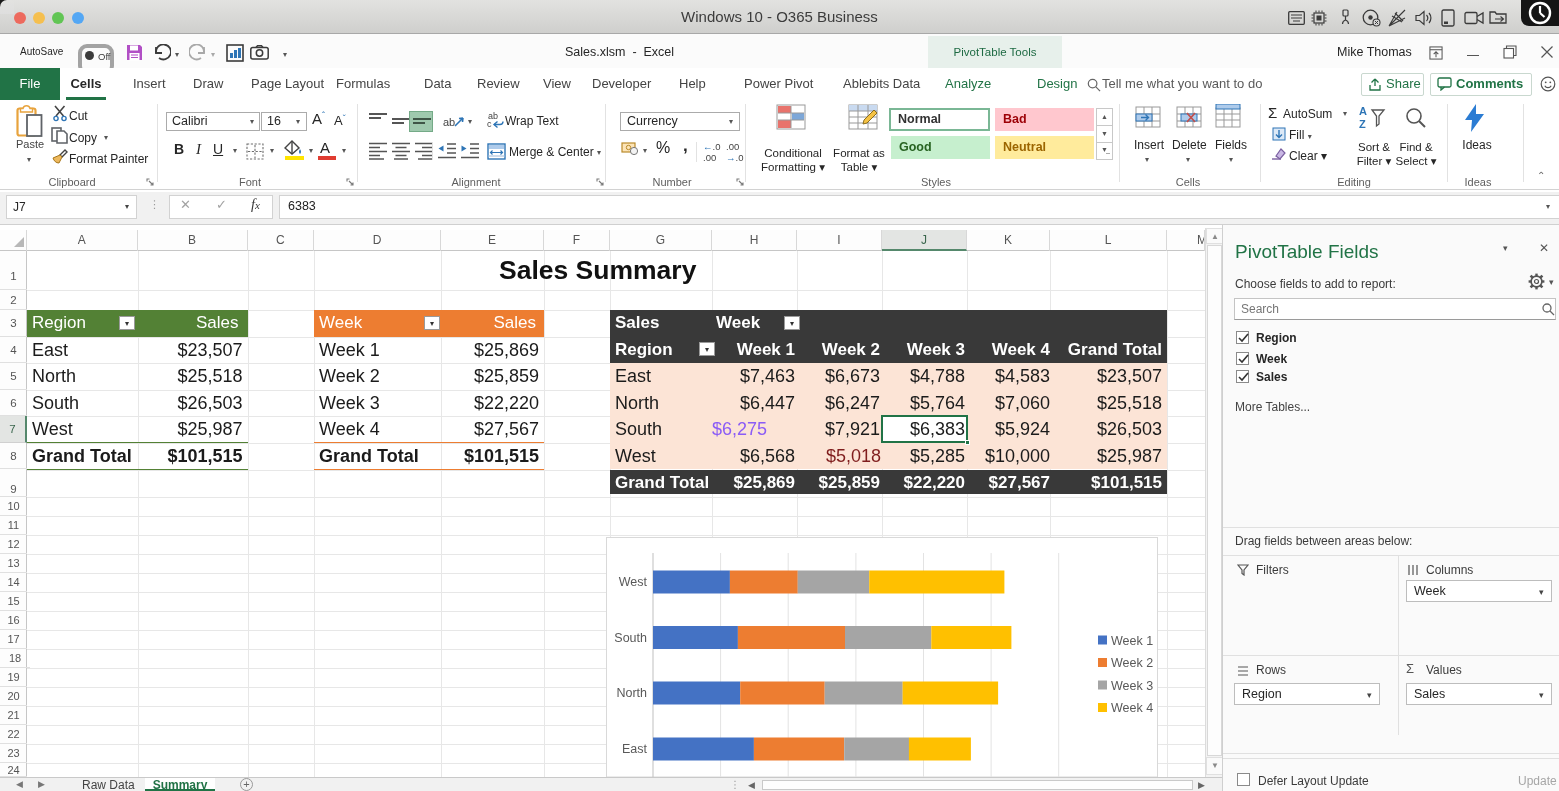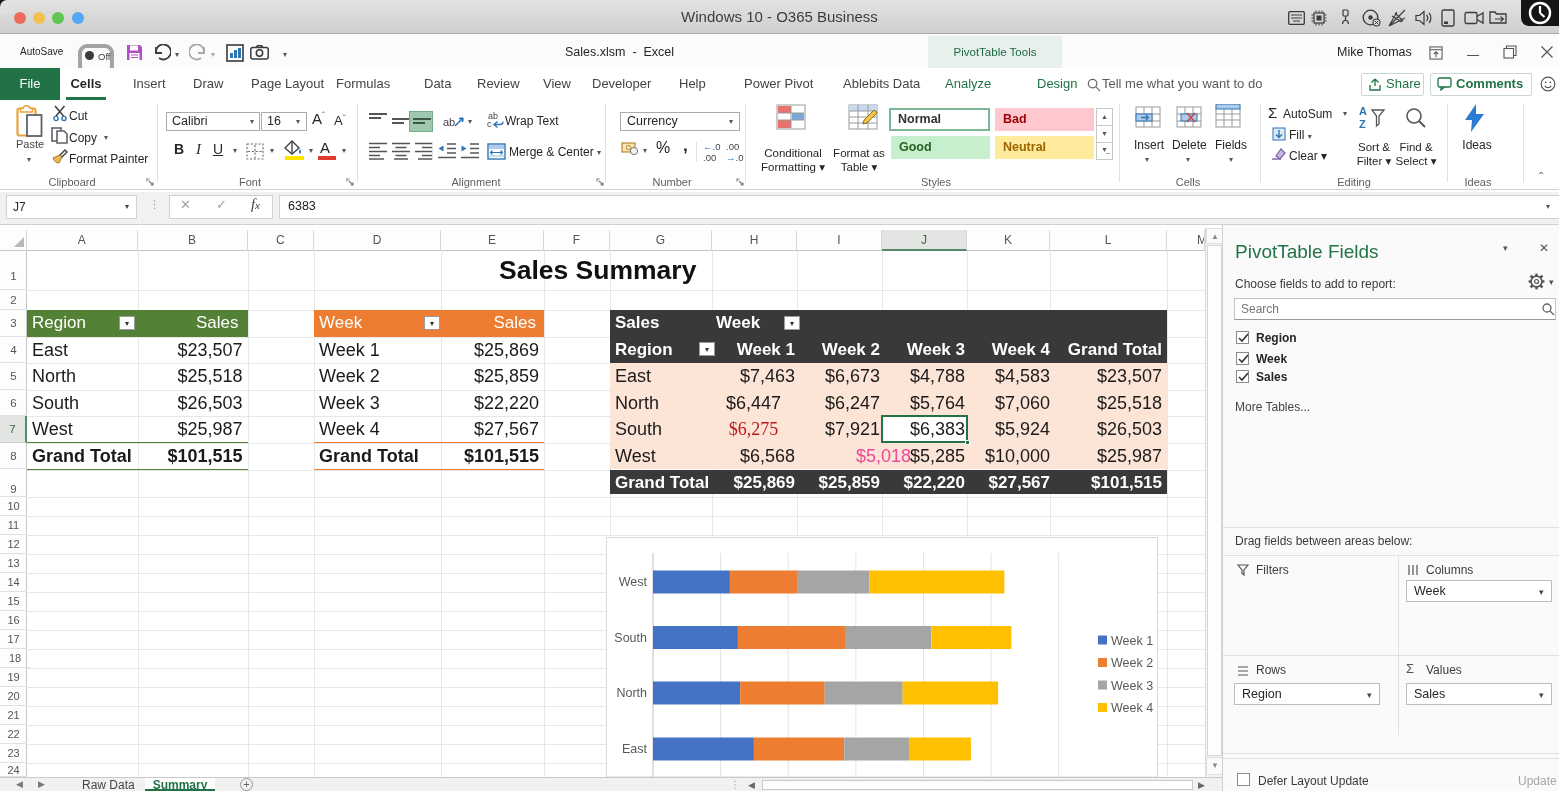--- a/index.html
+++ b/index.html
@@ -558,34 +558,34 @@
 <div class="cell" style="left:882px;top:336.5px;width:85px;height:26.5px;font-size:17px;color:#fff;line-height:26.5px;text-align:right;padding-right:2px;font-weight:bold;">Week 3</div>
 <div class="cell" style="left:967px;top:336.5px;width:85px;height:26.5px;font-size:17px;color:#fff;line-height:26.5px;text-align:right;padding-right:2px;font-weight:bold;">Week 4</div>
 <div class="cell" style="left:1050px;top:336.5px;width:117px;height:26.5px;font-size:17px;color:#fff;line-height:26.5px;text-align:right;padding-right:5px;font-weight:bold;">Grand Total</div>
 <div class="cell" style="left:610px;top:363.0px;width:102px;height:26.5px;font-size:18px;color:#1b1b1b;line-height:26.5px;text-align:left;padding-left:5px;">East</div>
 <div class="cell" style="left:712px;top:363.0px;width:85px;height:26.5px;font-size:18px;color:#1b1b1b;line-height:26.5px;text-align:right;padding-right:2px;">$7,463</div>
 <div class="cell" style="left:797px;top:363.0px;width:85px;height:26.5px;font-size:18px;color:#1b1b1b;line-height:26.5px;text-align:right;padding-right:2px;">$6,673</div>
 <div class="cell" style="left:882px;top:363.0px;width:85px;height:26.5px;font-size:18px;color:#1b1b1b;line-height:26.5px;text-align:right;padding-right:2px;">$4,788</div>
 <div class="cell" style="left:967px;top:363.0px;width:85px;height:26.5px;font-size:18px;color:#1b1b1b;line-height:26.5px;text-align:right;padding-right:2px;">$4,583</div>
 <div class="cell" style="left:1050px;top:363.0px;width:117px;height:26.5px;font-size:18px;color:#1b1b1b;line-height:26.5px;text-align:right;padding-right:5px;">$23,507</div>
 <div class="cell" style="left:610px;top:389.5px;width:102px;height:26.5px;font-size:18px;color:#1b1b1b;line-height:26.5px;text-align:left;padding-left:5px;">North</div>
-<div class="cell" style="left:712px;top:389.5px;width:85px;height:26.5px;font-size:18px;color:#1b1b1b;line-height:26.5px;text-align:center;padding-right:2px;">$6,447</div>
+<div class="cell" style="left:712px;top:389.5px;width:85px;height:26.5px;font-size:18px;color:#1b1b1b;line-height:26.5px;text-align:right;padding-right:2px;">$6,447</div>
 <div class="cell" style="left:797px;top:389.5px;width:85px;height:26.5px;font-size:18px;color:#1b1b1b;line-height:26.5px;text-align:right;padding-right:2px;">$6,247</div>
 <div class="cell" style="left:882px;top:389.5px;width:85px;height:26.5px;font-size:18px;color:#1b1b1b;line-height:26.5px;text-align:right;padding-right:2px;">$5,764</div>
 <div class="cell" style="left:967px;top:389.5px;width:85px;height:26.5px;font-size:18px;color:#1b1b1b;line-height:26.5px;text-align:right;padding-right:2px;">$7,060</div>
 <div class="cell" style="left:1050px;top:389.5px;width:117px;height:26.5px;font-size:18px;color:#1b1b1b;line-height:26.5px;text-align:right;padding-right:5px;">$25,518</div>
 <div class="cell" style="left:610px;top:416.0px;width:102px;height:26.5px;font-size:18px;color:#1b1b1b;line-height:26.5px;text-align:left;padding-left:5px;">South</div>
-<div class="cell" style="left:712px;top:416.0px;width:85px;height:26.5px;font-size:18px;color:#b91c1c;line-height:26.5px;text-align:center;padding-right:2px;font-family:Liberation Serif, serif;">$6,275</div>
+<div class="cell" style="left:712px;top:416.0px;width:85px;height:26.5px;font-size:18px;color:#8b5cf6;line-height:26.5px;text-align:left;padding-right:2px;">$6,275</div>
 <div class="cell" style="left:797px;top:416.0px;width:85px;height:26.5px;font-size:18px;color:#1b1b1b;line-height:26.5px;text-align:right;padding-right:2px;">$7,921</div>
 <div class="cell" style="left:882px;top:416.0px;width:85px;height:26.5px;font-size:18px;color:#1b1b1b;line-height:26.5px;text-align:right;padding-right:2px;">$6,383</div>
 <div class="cell" style="left:967px;top:416.0px;width:85px;height:26.5px;font-size:18px;color:#1b1b1b;line-height:26.5px;text-align:right;padding-right:2px;">$5,924</div>
 <div class="cell" style="left:1050px;top:416.0px;width:117px;height:26.5px;font-size:18px;color:#1b1b1b;line-height:26.5px;text-align:right;padding-right:5px;">$26,503</div>
 <div class="cell" style="left:610px;top:442.5px;width:102px;height:26.5px;font-size:18px;color:#1b1b1b;line-height:26.5px;text-align:left;padding-left:5px;">West</div>
 <div class="cell" style="left:712px;top:442.5px;width:85px;height:26.5px;font-size:18px;color:#1b1b1b;line-height:26.5px;text-align:right;padding-right:2px;">$6,568</div>
-<div class="cell" style="left:842px;top:442.5px;width:85px;height:26.5px;font-size:18px;color:#ec4899;line-height:26.5px;text-align:center;padding-right:2px;">$5,018</div>
+<div class="cell" style="left:798px;top:442.5px;width:85px;height:26.5px;font-size:18px;color:#7f1d1d;line-height:26.5px;text-align:right;padding-right:2px;">$5,018</div>
 <div class="cell" style="left:882px;top:442.5px;width:85px;height:26.5px;font-size:18px;color:#1b1b1b;line-height:26.5px;text-align:right;padding-right:2px;">$5,285</div>
 <div class="cell" style="left:967px;top:442.5px;width:85px;height:26.5px;font-size:18px;color:#1b1b1b;line-height:26.5px;text-align:right;padding-right:2px;">$10,000</div>
 <div class="cell" style="left:1050px;top:442.5px;width:117px;height:26.5px;font-size:18px;color:#1b1b1b;line-height:26.5px;text-align:right;padding-right:5px;">$25,987</div>
 <div class="cell" style="left:610px;top:471px;width:130px;height:23px;font-size:17px;color:#fff;line-height:23px;text-align:left;padding-left:5px;font-weight:bold;">Grand Total</div>
 <div class="cell" style="left:712px;top:471px;width:85px;height:23px;font-size:17px;color:#fff;line-height:23px;text-align:right;padding-right:2px;font-weight:bold;">$25,869</div>
 <div class="cell" style="left:797px;top:471px;width:85px;height:23px;font-size:17px;color:#fff;line-height:23px;text-align:right;padding-right:2px;font-weight:bold;">$25,859</div>
 <div class="cell" style="left:882px;top:471px;width:85px;height:23px;font-size:17px;color:#fff;line-height:23px;text-align:right;padding-right:2px;font-weight:bold;">$22,220</div>
 <div class="cell" style="left:967px;top:471px;width:85px;height:23px;font-size:17px;color:#fff;line-height:23px;text-align:right;padding-right:2px;font-weight:bold;">$27,567</div>
 <div class="cell" style="left:1050px;top:471px;width:117px;height:23px;font-size:17px;color:#fff;line-height:23px;text-align:right;padding-right:5px;font-weight:bold;">$101,515</div>
 <div class="ab" style="left:881px;top:415px;width:87px;height:28px;border:2px solid #217346;background:#fff"></div>

